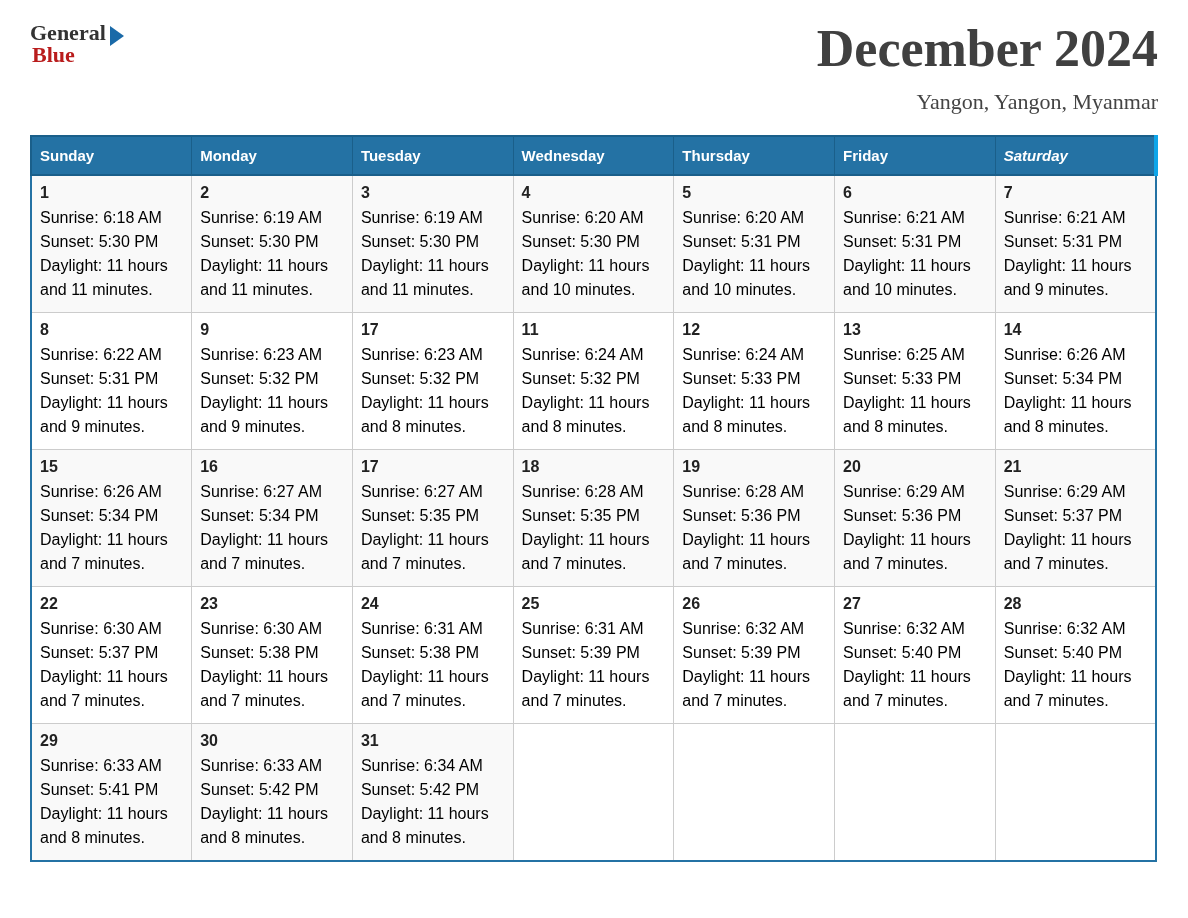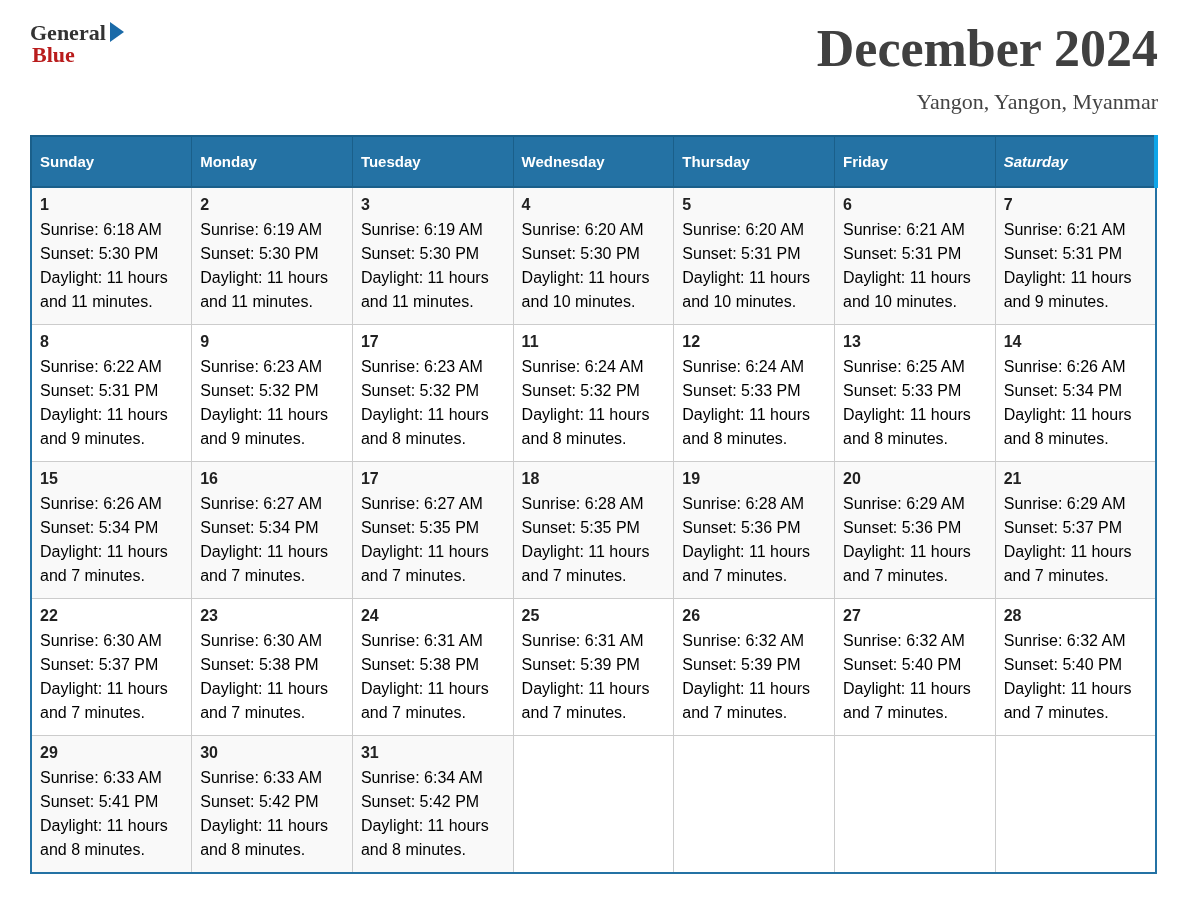--- a/index.html
+++ b/index.html
@@ -16,21 +16,21 @@
       align-items: flex-start;
       margin-bottom: 20px;
     }
     .logo {
       display: flex;
       flex-direction: column;
       align-items: flex-start;
     }
     .logo-top {
       display: flex;
-      align-items: flex-start;
+      align-items: flex-end;
     }
     .logo-general {
       font-size: 22px;
       font-weight: bold;
       color: #333;
       font-family: Georgia, serif;
     }
     .logo-arrow {
       width: 0;
       height: 0;
@@ -65,21 +65,21 @@
       font-family: Georgia, serif;
     }
     table {
       width: 100%;
       border-collapse: collapse;
       table-layout: fixed;
     }
     thead th {
       background-color: #2472a4;
       color: #fff;
-      padding: 16px 8px;
+      padding: 10px 8px;
       font-size: 15px;
       font-weight: bold;
       text-align: left;
       border: 1px solid #1a5f8a;
     }
     tbody td {
       vertical-align: top;
       padding: 8px 8px 10px 8px;
       border: 1px solid #ccc;
       font-size: 12.5px;

